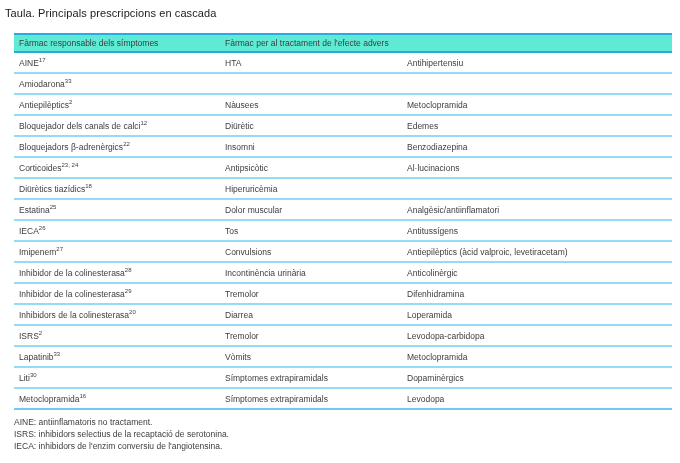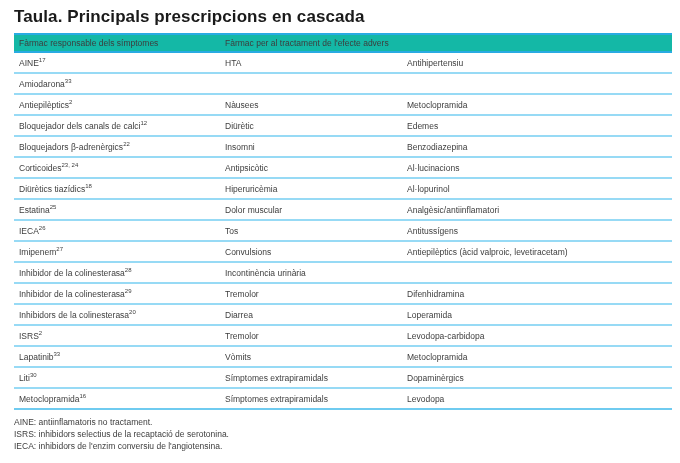--- a/index.html
+++ b/index.html
@@ -6,31 +6,31 @@
   html, body { margin: 0; padding: 0; }
   body {
     width: 680px; height: 463px;
     background: #ffffff;
     font-family: "Liberation Sans", sans-serif;
     color: #3d3d3d;
     position: relative;
     overflow: hidden;
   }
   .title {
-    position: absolute; left: 14px; top: 7px;
-    font-size: 17px; font-weight: bold; color: #1a1a1a;
+    position: absolute; left: 5px; top: 7px;
+    font-size: 11px; font-weight: normal; color: #1a1a1a;
     letter-spacing: 0.1px;
   }
   .table {
     position: absolute; left: 14px; top: 33px; width: 658px;
   }
   .thead {
     display: grid; grid-template-columns: 211px 182px 1fr;
     align-items: center; height: 20px;
-    background: #14b8a6;
+    background: #5eead4;
     border-top: 2px solid #29abe2;
     border-bottom: 2px solid #29abe2;
   }
   .tr {
     display: grid; grid-template-columns: 211px 182px 1fr;
     align-items: center; height: 21px;
     border-bottom: 2px solid #97daf5;
   }
   .tr:last-child { border-bottom: 2px solid #6fcbf0; }
   .td, .th {
@@ -82,40 +82,40 @@
     <div class="td c3">Benzodiazepina</div>
   </div>
   <div class="tr">
     <div class="td c1"><span>Corticoides</span><sup>23, 24</sup></div>
     <div class="td c3">Antipsicòtic</div>
     <div class="td c2">Al·lucinacions</div>
   </div>
   <div class="tr">
     <div class="td c1"><span>Diürètics tiazídics</span><sup>18</sup></div>
     <div class="td c2">Hiperuricèmia</div>
-    <div class="td c3">Al·lopurinol</div>
   </div>
   <div class="tr">
     <div class="td c1"><span>Estatina</span><sup>25</sup></div>
     <div class="td c2">Dolor muscular</div>
     <div class="td c3">Analgèsic/antiinflamatori</div>
   </div>
   <div class="tr">
     <div class="td c1"><span>IECA</span><sup>26</sup></div>
     <div class="td c2">Tos</div>
     <div class="td c3">Antitussígens</div>
   </div>
   <div class="tr">
     <div class="td c1"><span>Imipenem</span><sup>27</sup></div>
     <div class="td c2">Convulsions</div>
     <div class="td c3">Antiepilèptics (àcid valproic, levetiracetam)</div>
   </div>
   <div class="tr">
     <div class="td c1"><span>Inhibidor de la colinesterasa</span><sup>28</sup></div>
     <div class="td c2">Incontinència urinària</div>
+    <div class="td c3">Anticolinèrgic</div>
   </div>
   <div class="tr">
     <div class="td c1"><span>Inhibidor de la colinesterasa</span><sup>29</sup></div>
     <div class="td c2">Tremolor</div>
     <div class="td c3">Difenhidramina</div>
   </div>
   <div class="tr">
     <div class="td c1"><span>Inhibidors de la colinesterasa</span><sup>20</sup></div>
     <div class="td c2">Diarrea</div>
     <div class="td c3">Loperamida</div>

